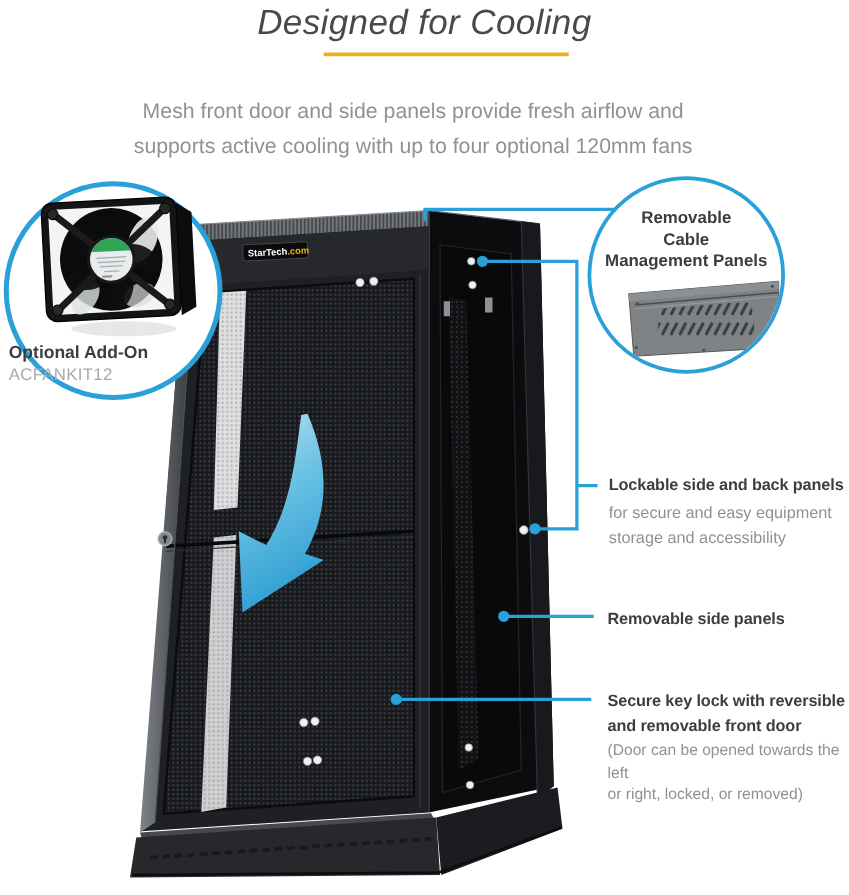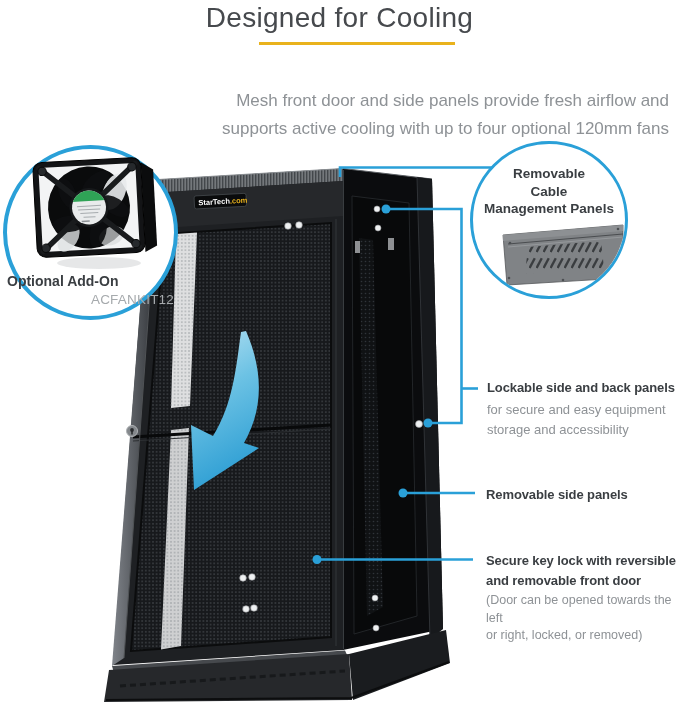--- a/index.html
+++ b/index.html
@@ -1,35 +1,35 @@
 <!DOCTYPE html>
 <html style="--accent_blue: #2aa0d8; --gold: #e9b21c; --title_gray: #46494d; --body_gray: #8e9296; --dark_text: #3a3e42;"><head>
 <meta charset="utf-8">
 <style>
   html,body{margin:0;padding:0;background:#fff;}
   #canvas{position:relative;width:679px;height:716px;background:#fff;overflow:hidden;
           font-family:"Liberation Sans",sans-serif;}
   
   #title{position:absolute;top:2px;left:0;width:679px;text-align:center;margin:0;
-         font-size:28px;font-weight:300;color:var(--title_gray);letter-spacing:.3px;}
+         font-size:28px;font-weight:300;color:var(--title_gray);letter-spacing:.3px;font-style:italic;}
   #underline{position:absolute;left:259px;top:42px;width:196px;height:3px;background:var(--gold);}
-  #subtitle{position:absolute;top:71px;left:0;width:653px;text-align:right;margin:16px;
+  #subtitle{position:absolute;top:71px;left:0;width:653px;text-align:center;margin:4px;
             font-size:17px;line-height:28px;color:var(--body_gray);white-space:pre-line;}
   
   #scene{position:absolute;left:0;top:0;width:679px;height:716px;}
   .cline{stroke:var(--accent_blue);stroke-width:2.6;fill:none;}
   .cdot{fill:var(--accent_blue);}
   
   .inset{position:absolute;background:#fff;border-radius:50%;text-decoration:underline;}
   #fan-inset{left:3px;top:145px;width:167px;height:167px;border:4px solid var(--accent_blue);}
   #cable-inset{left:470px;top:141px;width:152px;height:152px;border:3.3px solid var(--accent_blue);}
   #fan-inset svg,#cable-inset svg{position:absolute;left:0;top:0;}
   .fan-label{position:absolute;top:124px;left:0;width:100%;
              font-size:14px;font-weight:bold;color:var(--dark_text);}
-  .fan-sku{position:absolute;top:143px;left:0;width:100%;text-align:right;
+  .fan-sku{position:absolute;top:143px;left:0;width:100%;text-align:left;
            font-size:13.5px;color:#a6aaad;letter-spacing:.2px;}
   .cable-text{position:absolute;top:21px;left:0;width:100%;text-align:center;
               font-size:13.5px;line-height:17.5px;font-weight:bold;color:var(--dark_text);white-space:pre-line;}
   
   .callout{position:absolute;width:200px;}
   #callout-1{left:487px;top:378px;}
   #callout-2{left:486px;top:485px;}
   #callout-3{left:486px;top:551px;}
   .c-title{font-size:13px;font-weight:bold;color:var(--dark_text);line-height:20px;
            white-space:pre-line;letter-spacing:-.1px;}

